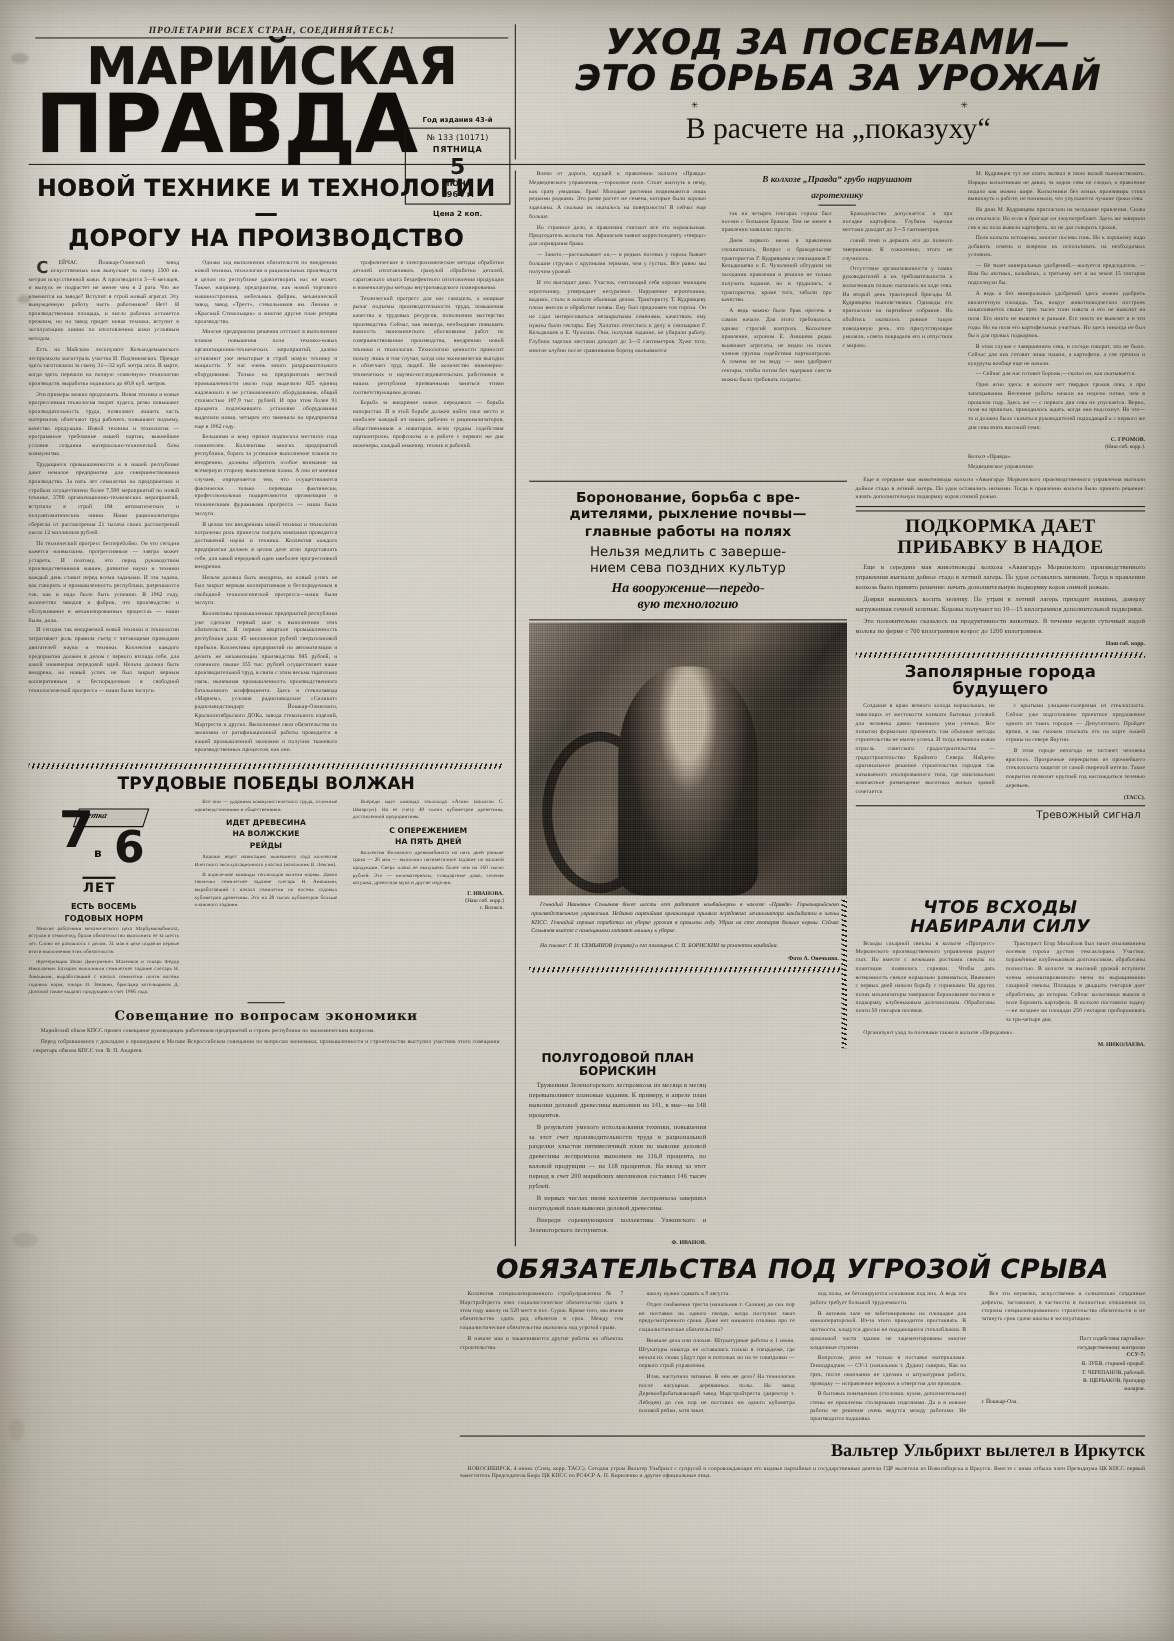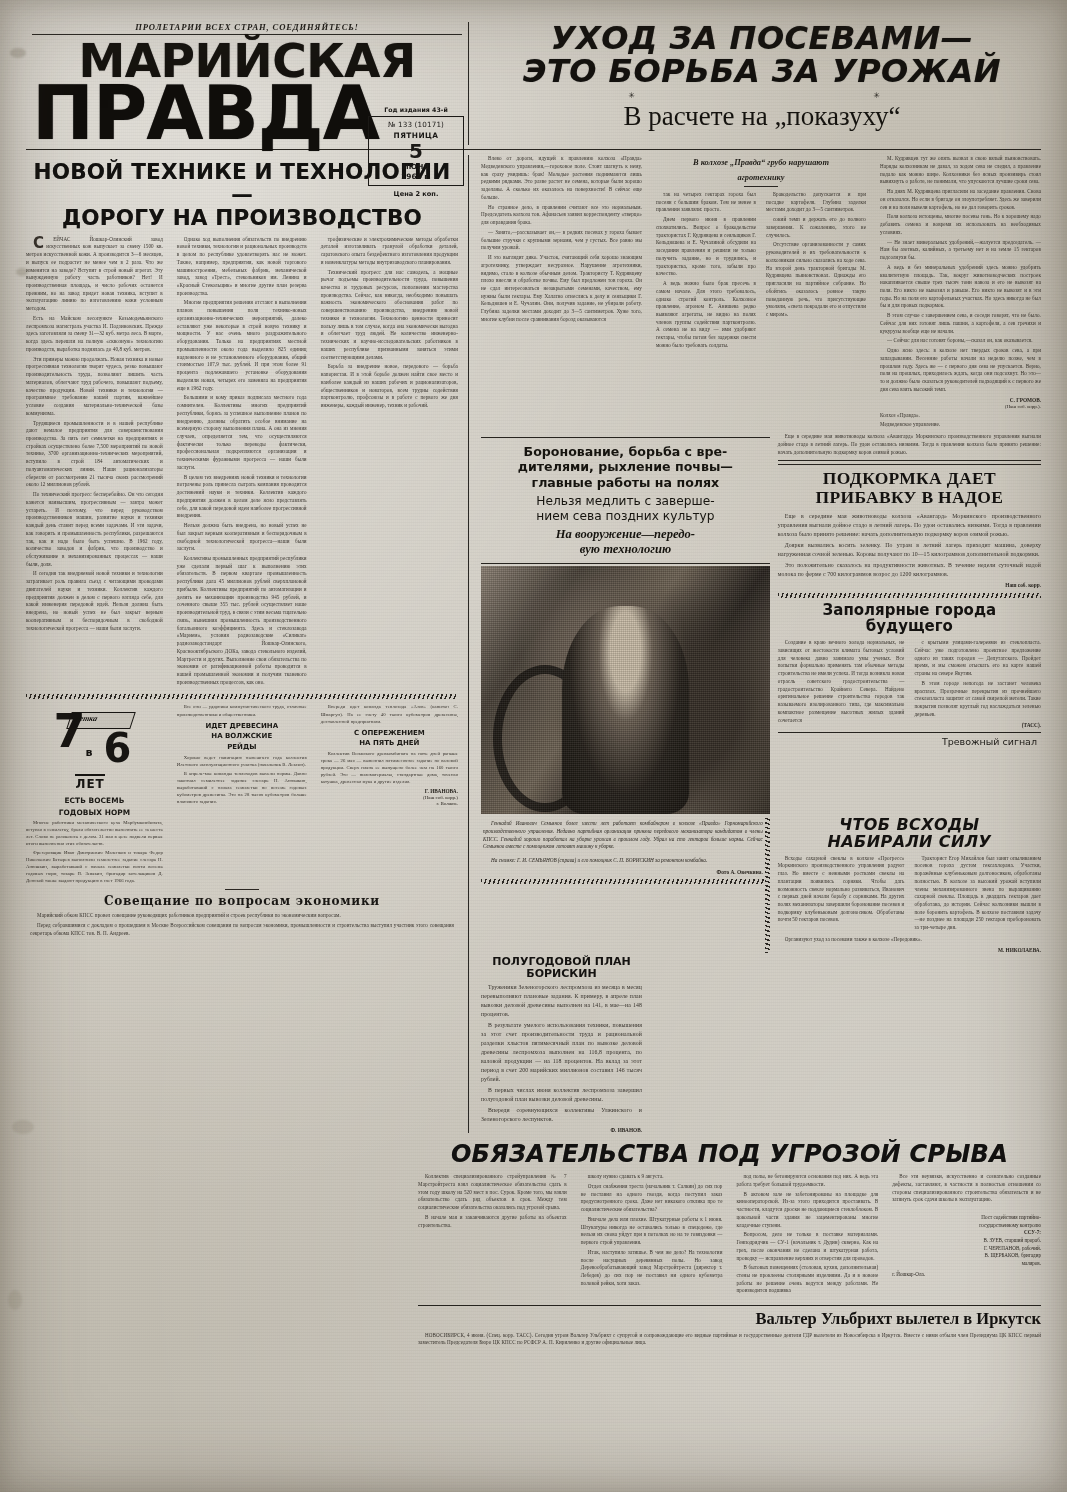--- a/index.html
+++ b/index.html
@@ -314,20 +314,21 @@
         <div style="width:33.4%;padding-left:7px;box-sizing:border-box;">
           <div class="col-text">
             <p>трофизические и электрохимические методы обработки деталей изготавливать гранулой обработки деталей, саратовского опыта бездефектного изготовления продукции и номенклатуры методы внутризаводского планирования.</p>
             <p>Технический прогресс для нас самодель, а мощные рычаг подъемы производительности труда, повышения качества и трудовых ресурсов, пополнения мастерства производства. Сейчас, как никогда, необходимо повышать важность экономического обоснования работ по совершенствованию производства, внедрению новой техники и технологии. Технологию ценности приносит пользу лишь в том случае, когда она экономически выгодна и облегчает труд людей. Не количество инженерно-технических и научно-исследовательских работников в наших республике призванными заняться этими соответствующими делами.</p>
             <p>Борьба за внедрение новое, передового — борьба напористая. И в этой борьбе должен найти свое место и наиболее каждый из наших рабочих и рационализаторов, общественников и новаторов, всем трудны содействия партконтролю, профсоюзы и в работе с первого же дня инженеры, каждый инженер, техник и рабочий.</p>
           </div>
         </div>
       </div>
 
       <div class="zigzag" style="margin-top:6px;"></div>
+      <div class="hl-lower" style="margin-top:5px;">ТРУДОВЫЕ ПОБЕДЫ ВОЛЖАН</div>
 
       <div class="flex-row" style="margin-top:4px;">
 
         <div style="width:33.3%;padding-right:7px;box-sizing:border-box;">
           <div class="emblem">
             <div class="sev">7</div>
             <div class="rib">
                 <span>летка</span>
               </div>
             <div class="v">в</div>

